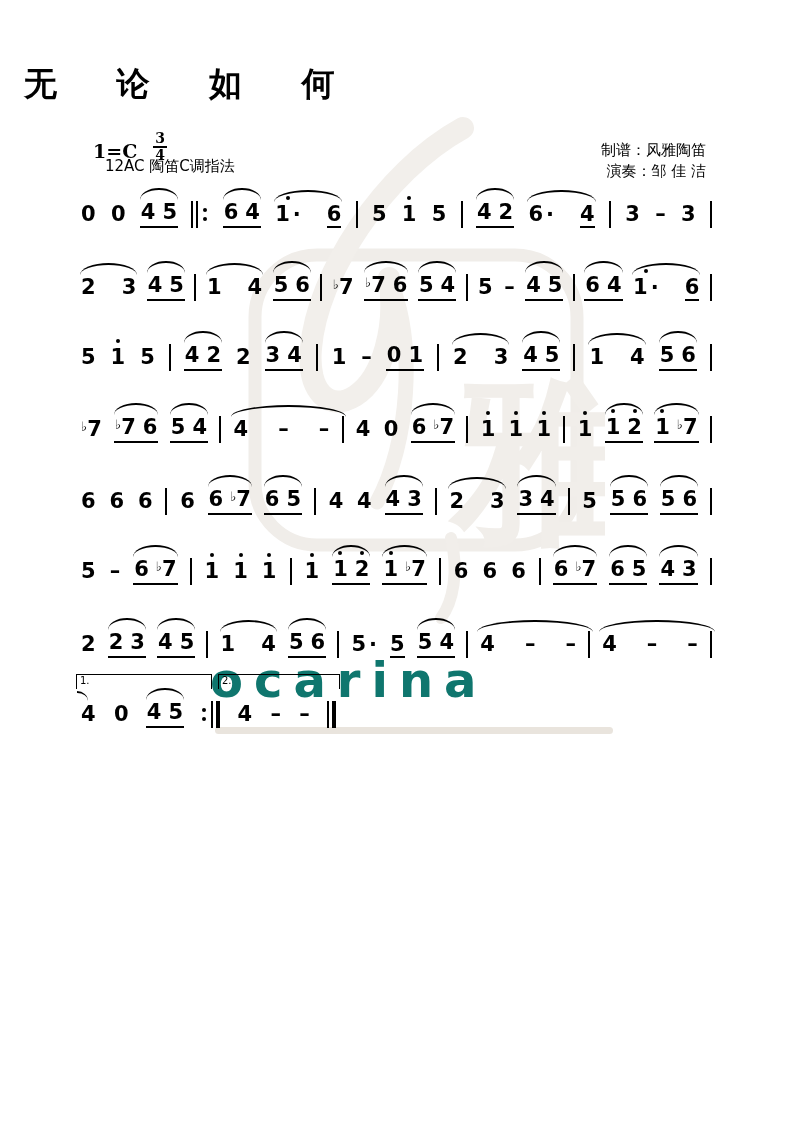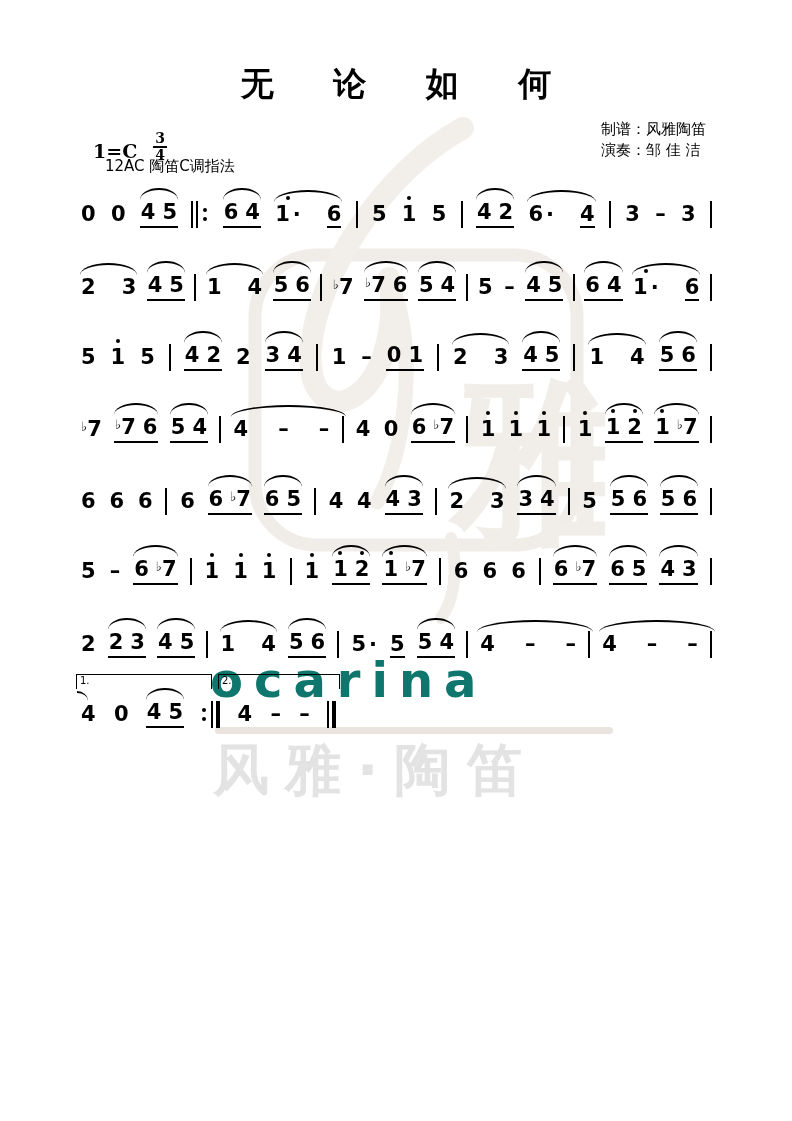--- a/index.html
+++ b/index.html
@@ -8,29 +8,29 @@
   
   .wm{position:absolute;z-index:0;user-select:none;}
   .wm-logo{left:225px;top:110px;}
   .wm-ocarina{left:210px;top:656px;font-size:48px;font-weight:bold;color:#0f766e;
               letter-spacing:11px;line-height:1;}
   .wm-bar{left:215px;top:727px;width:398px;height:7px;background:#e9e4dd;border-radius:4px;}
   .wm-brand{left:213px;top:742px;font-size:56px;font-weight:bold;color:#e3e3e3;
             letter-spacing:16px;line-height:1;}
   
   .hdr{position:relative;z-index:1;}
-  .title{position:absolute;top:62px;left:0;width:100%;text-align:center;
+  .title{position:absolute;top:62px;left:0;width:100%;
          font-size:33px;font-weight:bold;letter-spacing:24px;text-indent:24px;}
   .keysig{position:absolute;left:93px;top:131px;font-size:19px;font-weight:bold;
           font-family:"DejaVu Serif","Liberation Serif",serif;display:flex;align-items:flex-end;}
   .frac{display:inline-flex;flex-direction:column;align-items:center;margin-left:16px;
         font-size:14px;line-height:1.05;font-family:"DejaVu Serif",serif;}
   .frac .tnum{border-bottom:2px solid #000;padding:0 2px;}
   .fingering{position:absolute;left:85px;top:157px;font-size:15px;margin-left:20px;}
-  .credits{position:absolute;right:86px;top:119px;font-size:15px;line-height:1.4;text-align:left;}
+  .credits{position:absolute;right:86px;top:140px;font-size:15px;line-height:1.4;text-align:right;}
   
   .music{position:absolute;left:0;top:0;width:100%;height:100%;z-index:1;}
   .mline{position:absolute;left:80px;width:632px;display:flex;justify-content:space-between;
          align-items:flex-end;}
   .mline:nth-of-type(1){top:186px;} .mline:nth-of-type(2){top:259px;}
   .mline:nth-of-type(3){top:329px;} .mline:nth-of-type(4){top:401px;}
   .mline:nth-of-type(5){top:473px;} .mline:nth-of-type(6){top:543px;}
   .mline:nth-of-type(7){top:616px;} .mline:nth-of-type(8){top:686px;width:256px;}
   .grp{position:relative;display:inline-flex;padding-top:16px;}
   .notes{display:inline-flex;gap:7px;padding:0 1px 3px;}
@@ -67,21 +67,20 @@
     <svg width="380" height="520" viewBox="0 0 380 520">
       <rect x="30" y="145" width="322" height="290" rx="62" fill="none" stroke="#f0ede9" stroke-width="13"></rect>
       <path d="M238,18 C158,62 92,165 86,238 C82,282 104,302 130,286 C158,268 172,216 164,168" fill="none" stroke="#f2efeb" stroke-width="22" stroke-linecap="round"></path>
       <path d="M164,168 C192,232 184,334 152,392" fill="none" stroke="#f2efeb" stroke-width="15" stroke-linecap="round"></path>
       <path d="M226,428 C234,462 228,492 216,508" fill="none" stroke="#f1eeea" stroke-width="12" stroke-linecap="round"></path>
       <text x="228" y="412" font-size="178" font-weight="bold" fill="#f1eeea" font-family="DejaVu Sans, sans-serif">雅</text>
     </svg>
   </div>
   <div class="wm wm-ocarina">ocarina</div>
   <div class="wm wm-bar"></div>
-  <div class="wm wm-brand">风雅·陶笛</div>
 
   <div class="hdr">
     <div class="title">无 论 如 何</div>
     <div class="keysig">
       <span>1=C</span>
       <span class="frac">
         <span class="tnum">3</span>
         <span>4</span>
       </span>
     </div>

